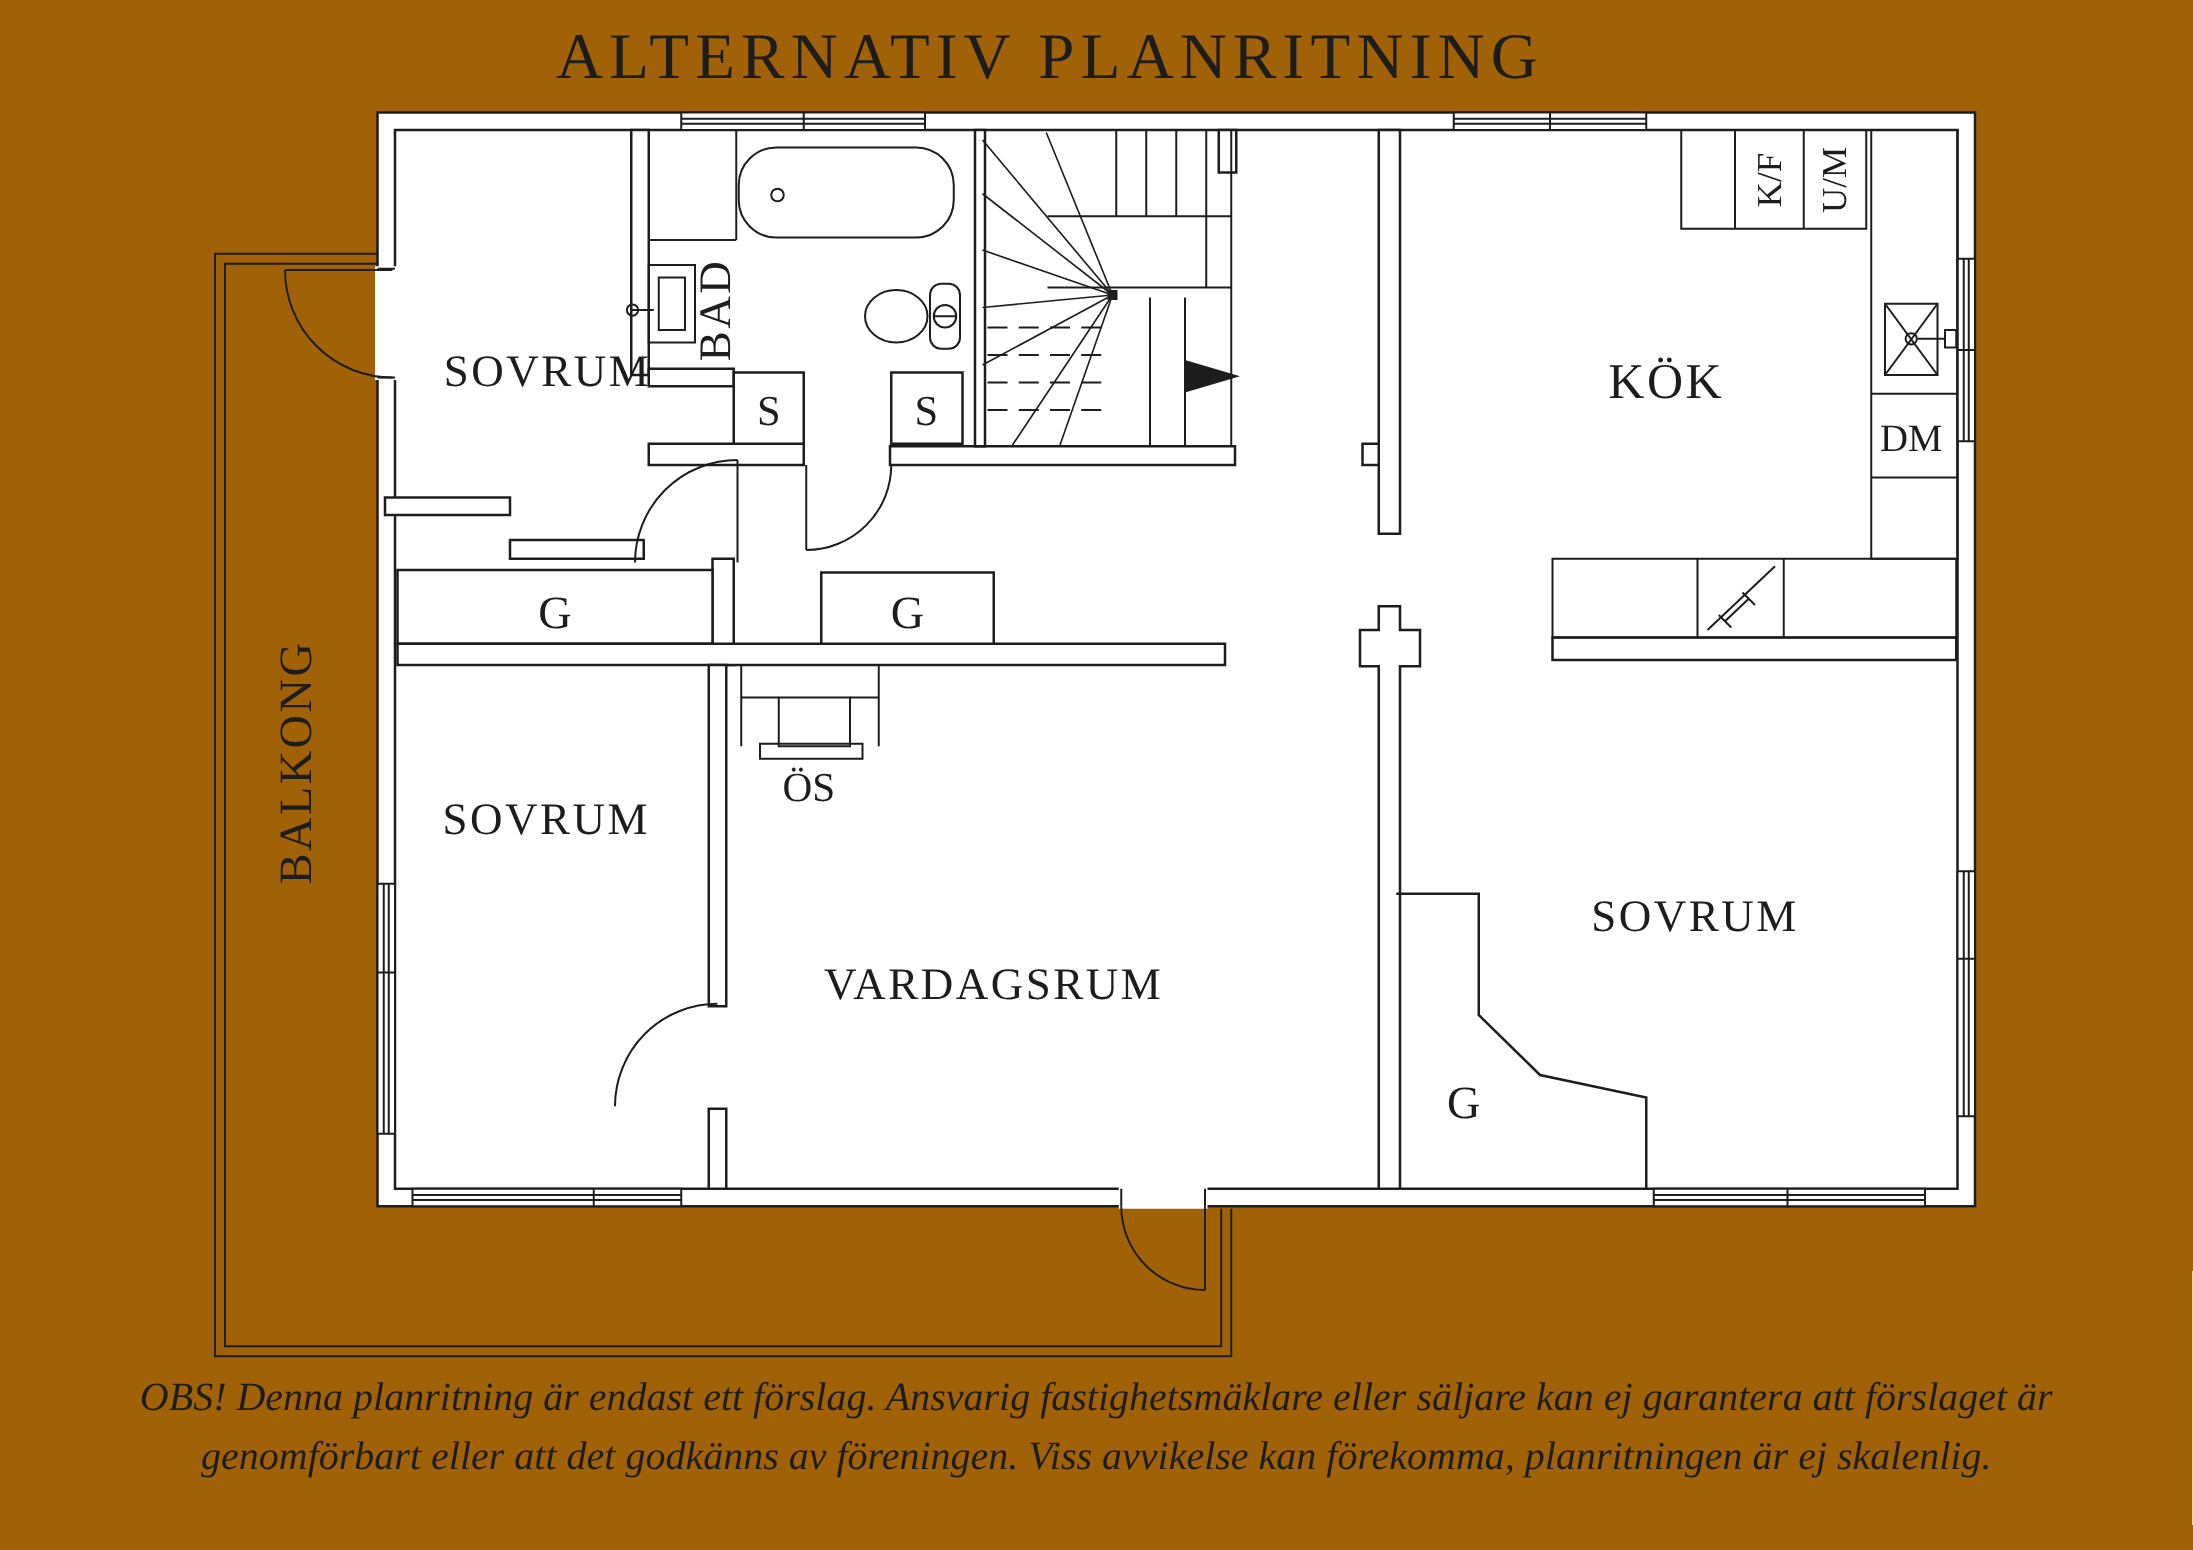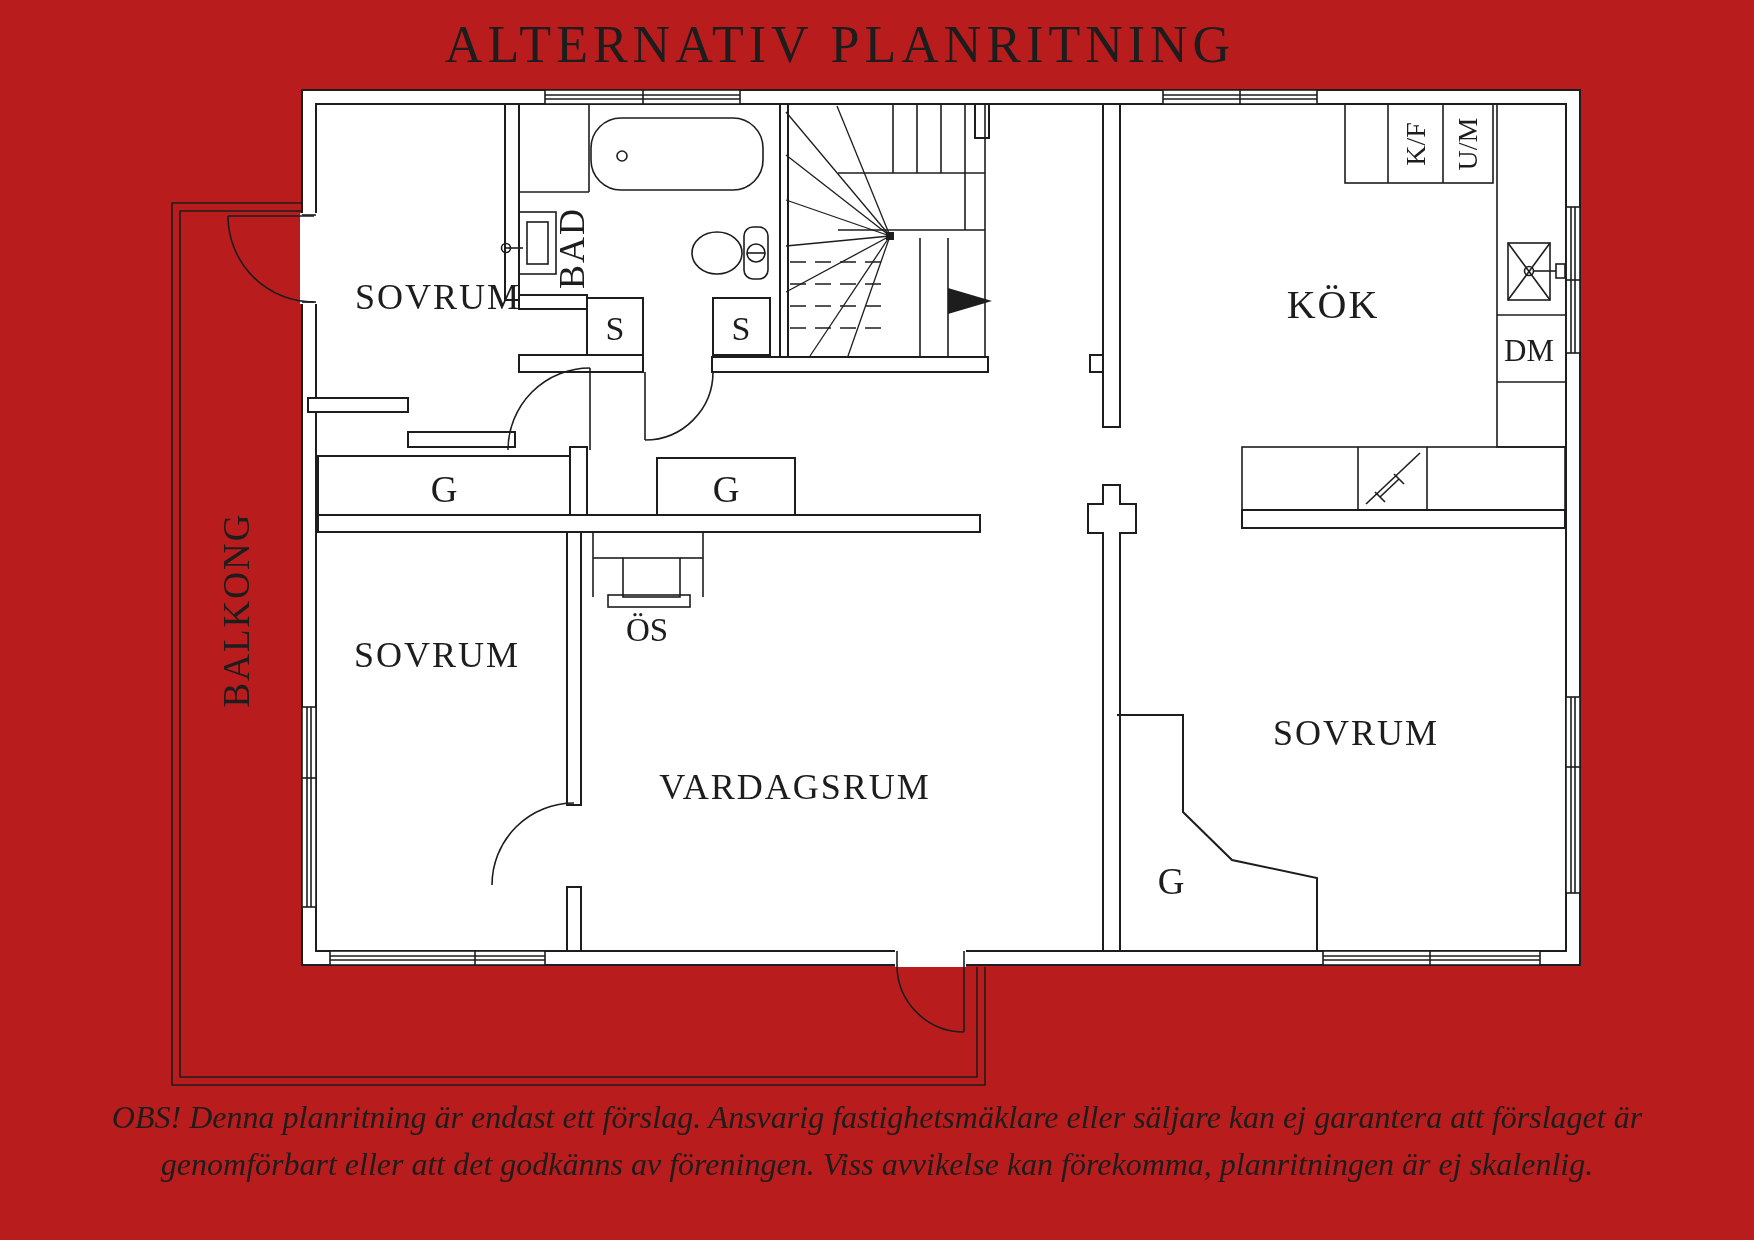--- a/index.html
+++ b/index.html
@@ -1,16 +1,16 @@
 <!DOCTYPE html>
 <html><head>
 <meta charset="utf-8">
 <style>
   html,body{margin:0;padding:0;background:#ffffff;}
-  #page{position:relative;width:1754px;height:1240px;background:#b91c1c;overflow:hidden;
+  #page{position:relative;width:1754px;height:1240px;background:#a16207;overflow:hidden;
         font-family:"Liberation Serif", serif;}
   svg{display:block}
   text{font-family:"Liberation Serif", serif; fill:#1d1d1d;}
   .w  {fill:#ffffff;stroke:#1d1d1d;stroke-width:2;}
   .l  {fill:none;stroke:#1d1d1d;stroke-width:2;}
   .t  {fill:none;stroke:#1d1d1d;stroke-width:1.6;}
   .thin{fill:none;stroke:#1d1d1d;stroke-width:1.3;}
   .win{fill:#ffffff;stroke:#1d1d1d;stroke-width:1.6;}
   .wo {fill:#ffffff;stroke:none;}
   .f  {fill:#1d1d1d;stroke:none;}

